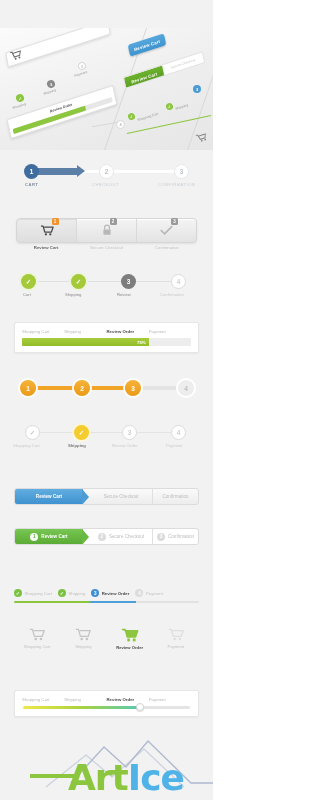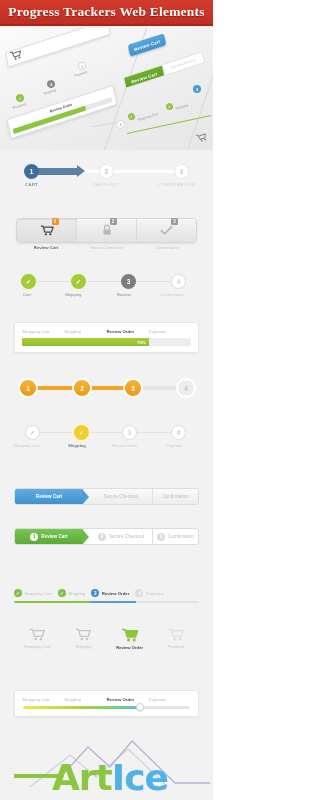--- a/index.html
+++ b/index.html
@@ -205,38 +205,35 @@
 
   
   .slider-track { margin: 0 8px 7px 8px; height: 2.5px; border-radius: 2px;
     position: relative;
     background: linear-gradient(90deg,#f0e84a 0%,#a9d23f 35%,#56c9b4 70%,#e4e4e4 70%,#e4e4e4 100%); }
   .slider-knob { position: absolute; top: -3px; width: 8px; height: 8px;
     border-radius: 50%; background: #ffffff; border: 1px solid #d4d4d4;
     box-shadow: 0 1px 1px rgba(0,0,0,.12); }
 
   
-  .wm { position: absolute; left: 0; bottom: 0; width: 213px; height: 75px;
+  .wm { position: absolute; left: 16px; bottom: 0; width: 213px; height: 75px;
     overflow: hidden; pointer-events: none; }
   .wm-text { position: absolute; left: 52px; bottom: 4px;
     font-family: "DejaVu Sans", sans-serif; font-size: 36px; font-weight: bold;
     letter-spacing: -1px; line-height: 1; }
   .wm-art { color: #8cc63f; }
   .wm-ice { color: #4fb3e8; }
   .wm-dash { position: absolute; left: 14px; bottom: 22px; width: 46px; height: 4px;
     background: #8cc63f; }
 </style>
 </head>
 <body>
 
 <div id="page">
 
-  <div class="banner">
-    <div class="banner-title">Progress Trackers Web Elements</div>
-  </div>
 
   <div class="hero">
     <div class="divider d1"></div>
     <div class="divider d2"></div>
 
     <div class="tile" style="left:4px; top:8px; transform:rotate(-18deg) skewX(-8deg);">
       <div class="hero-card" style="width:108px;height:15px;"></div>
     </div>
     <div class="tile" style="left:10px; top:18px; transform:rotate(-18deg) skewX(-8deg);">
       <svg width="12" height="10" viewBox="0 0 24 20">

